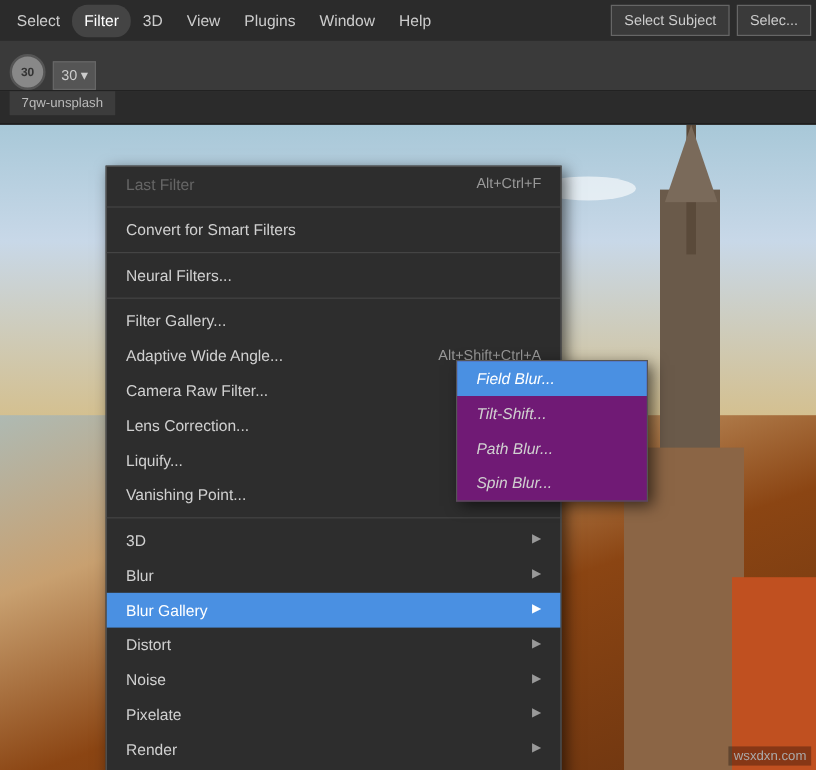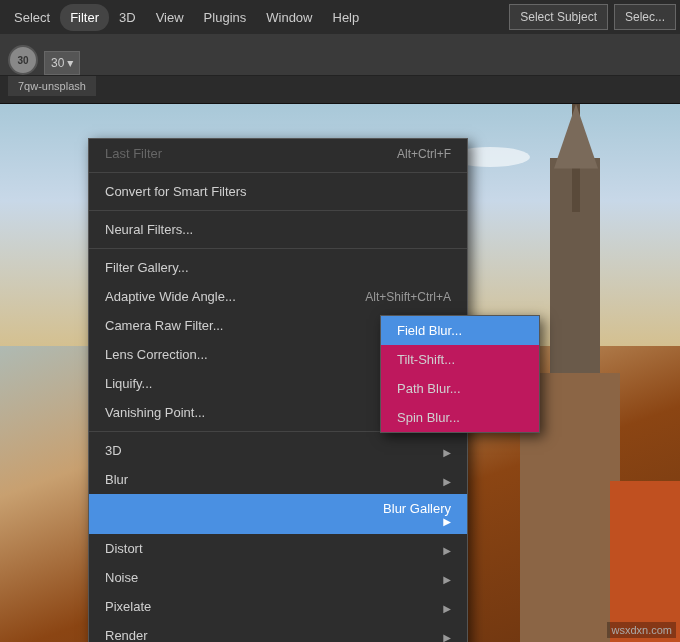--- a/index.html
+++ b/index.html
@@ -118,31 +118,30 @@
       left: 88px;
       background: #2d2d2d;
       border: 1px solid #555;
       width: 380px;
       z-index: 200;
       box-shadow: 4px 4px 12px rgba(0,0,0,0.6);
     }
     .filter-menu-item {
       padding: 7px 16px;
       display: flex;
-      align-items: flex-end;
+      align-items: flex-start;
       justify-content: space-between;
       cursor: pointer;
       color: #d0d0d0;
       font-size: 13px;
       position: relative;
     }
     .filter-menu-item.highlighted {
       background: #4a90e2;
       color: #fff;
-      flex-direction: column;
     }
     .filter-menu-item.disabled {
       color: #666;
       cursor: default;
     }
     .menu-separator {
       height: 1px;
       background: #444;
       margin: 4px 0;
     }
@@ -157,26 +156,27 @@
       margin-left: 8px;
     }
     .highlighted .submenu-arrow {
       color: #fff;
     }
 
     
     .blur-submenu {
       position: absolute;
       left: 380px;
-      top: 211px; 
-      background: #be185d;
+      top: 196px; 
+      background: #701a75;
       border: 1px solid #555;
       width: 160px;
       z-index: 300;
       box-shadow: 4px 4px 12px rgba(0,0,0,0.6);
+      font-style: italic;
     }
     .blur-submenu-item {
       padding: 7px 16px;
       cursor: pointer;
       color: #d0d0d0;
       font-size: 13px;
     }
     .blur-submenu-item.active {
       background: #4a90e2;
       color: #fff;

